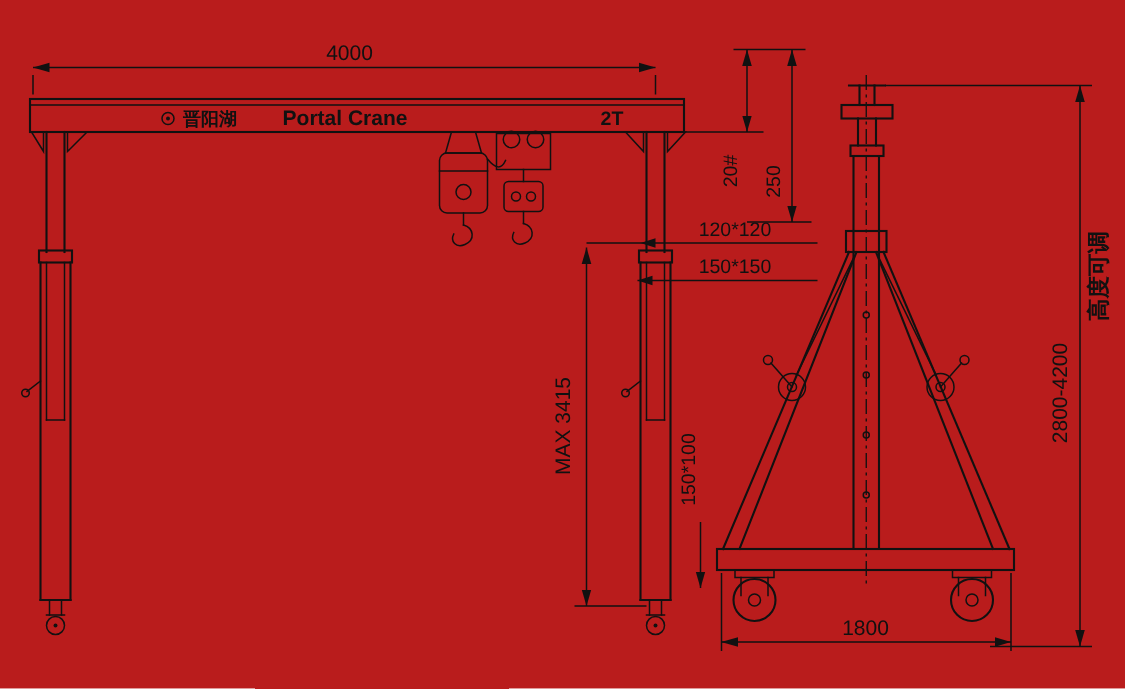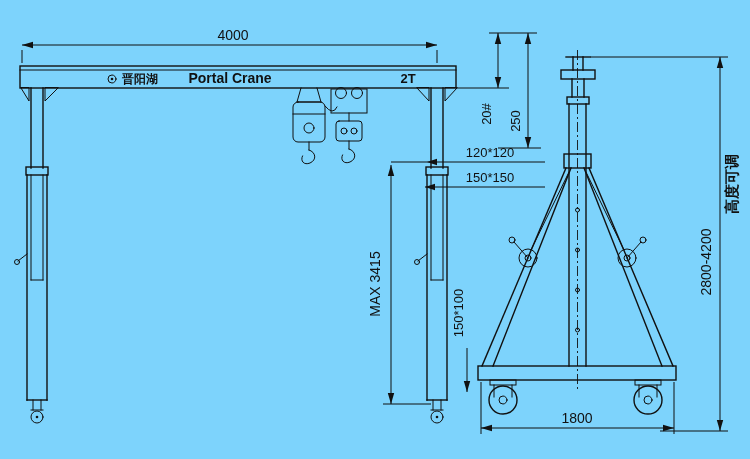--- a/index.html
+++ b/index.html
@@ -1,16 +1,16 @@
 <!DOCTYPE html>
 <html><head>
 <meta charset="utf-8">
 <style>
   html,body{margin:0;padding:0;background:#fff;}
-  .canvas{position:relative;width:750px;height:459px;background:#7dd3fc;overflow:hidden;
+  .canvas{position:relative;width:750px;height:459px;background:#b91c1c;overflow:hidden;
           font-family:"Liberation Sans","DejaVu Sans",sans-serif;}
   svg{position:absolute;inset:0;}
   svg text{fill:#111;font-family:"Liberation Sans","DejaVu Sans",sans-serif;}
   .ln{stroke:#111;stroke-width:1.4;fill:none;stroke-linecap:square;}
   .thin{stroke:#111;stroke-width:1;fill:none;stroke-linecap:square;}
   .dim{stroke:#111;stroke-width:1;fill:none;}
   .cl{stroke:#111;stroke-width:.9;fill:none;stroke-dasharray:10 3 2 3;}
   .fillb{fill:#111;stroke:none;}
   .t12{font-size:12px;} .t13{font-size:13px;} .t14{font-size:14px;} .t15{font-size:15px;}
   .b{font-weight:bold;}

